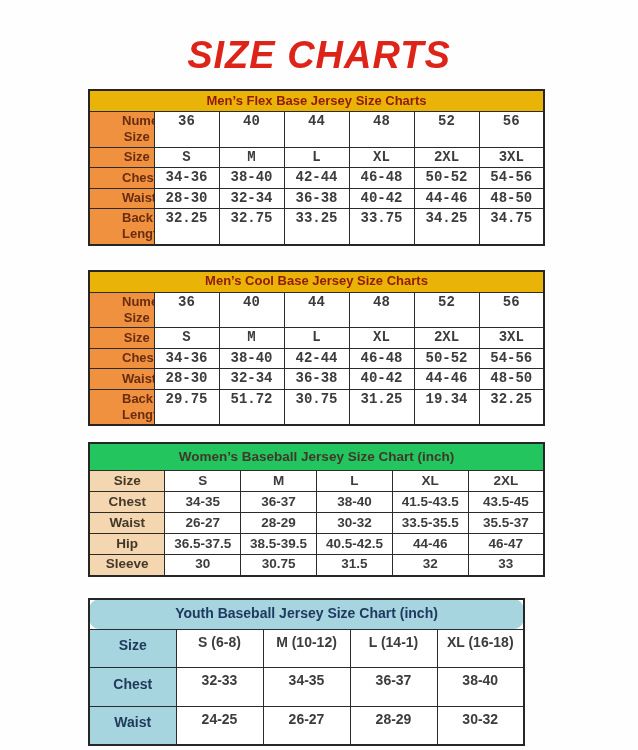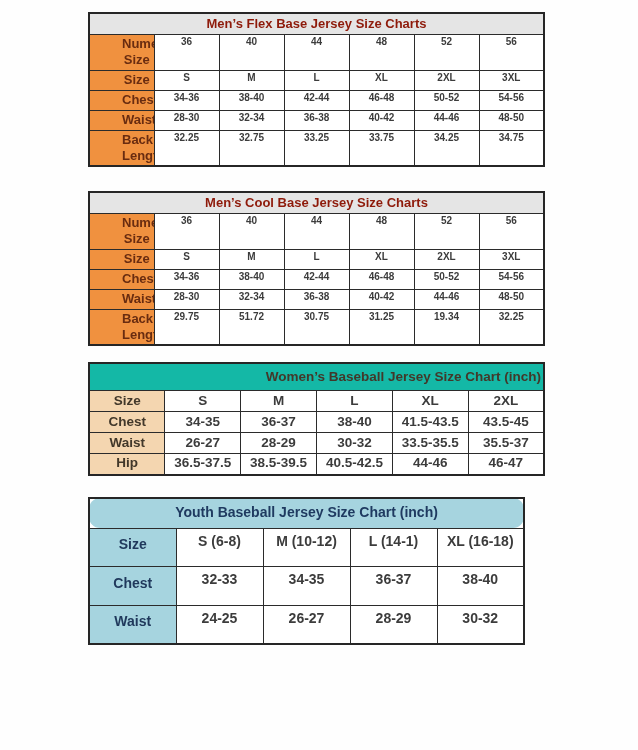--- a/index.html
+++ b/index.html
@@ -51,49 +51,49 @@
     overflow: hidden;
   }
   .tables table:nth-child(1) { margin-top: 12px; }
   .tables table:nth-child(2) { margin-top: 24px; }
   .tables table:nth-child(3) { margin-top: 16px; }
   .tables table:nth-child(4) { margin-top: 21px; }
 
   
   .theme-orange { width: 457px; }
   .theme-orange .table-title {
-    background: #e5e5e5;
+    background: #eab308;
     color: #8e1a0a;
     font-size: 13px;
     height: 18px;
   }
   .theme-orange .row-label {
     background: #f0913f;
     color: #692c10;
     width: 86px;
     font-size: 13px;
     vertical-align: middle;
     padding-left: 32px;
   }
   .theme-orange .value-cell {
-    font-size: 10px;
+    font-size: 14px;
     color: #3c3c3c;
     vertical-align: top;
     height: 17px;
+    font-family: Liberation Mono, monospace;
   }
 
   
   .theme-peach { width: 457px; }
   .theme-peach .table-title {
-    background: #14b8a6;
+    background: #22c55e;
     color: #42382a;
     font-size: 13.5px;
     height: 24px;
     vertical-align: middle;
-    text-align: right;
   }
   .theme-peach .row-label {
     background: #f4d6b0;
     color: #42382a;
     width: 70px;
     font-size: 13.5px;
     vertical-align: middle;
   }
   .theme-peach .value-cell {
     font-size: 13.5px;
@@ -127,20 +127,21 @@
     vertical-align: middle;
     padding-bottom: 16px;
     padding-top: 4px;
   }
   .theme-blue tbody tr { height: 29px; }
 </style>
 </head>
 <body>
 
 <div class="page">
+  <h1 class="page-title">SIZE CHARTS</h1>
   <div class="tables" id="tables-container">
       <table class="size-table theme-orange">
         <thead>
           <tr>
             <th colspan="7" class="table-title">Men’s Flex Base Jersey Size Charts</th>
           </tr>
         </thead>
         <tbody>
           <tr>
             <th class="row-label">Numeric Size</th>
@@ -275,20 +276,28 @@
             <td class="value-cell">35.5-37</td>
           </tr>
           <tr>
             <th class="row-label">Hip</th>
             <td class="value-cell">36.5-37.5</td>
             <td class="value-cell">38.5-39.5</td>
             <td class="value-cell">40.5-42.5</td>
             <td class="value-cell">44-46</td>
             <td class="value-cell">46-47</td>
           </tr>
+          <tr>
+            <th class="row-label">Sleeve</th>
+            <td class="value-cell">30</td>
+            <td class="value-cell">30.75</td>
+            <td class="value-cell">31.5</td>
+            <td class="value-cell">32</td>
+            <td class="value-cell">33</td>
+          </tr>
         </tbody>
       </table>
       <table class="size-table theme-blue">
         <thead>
           <tr>
             <th colspan="5" class="table-title">Youth Baseball Jersey Size Chart (inch)</th>
           </tr>
         </thead>
         <tbody>
           <tr>

